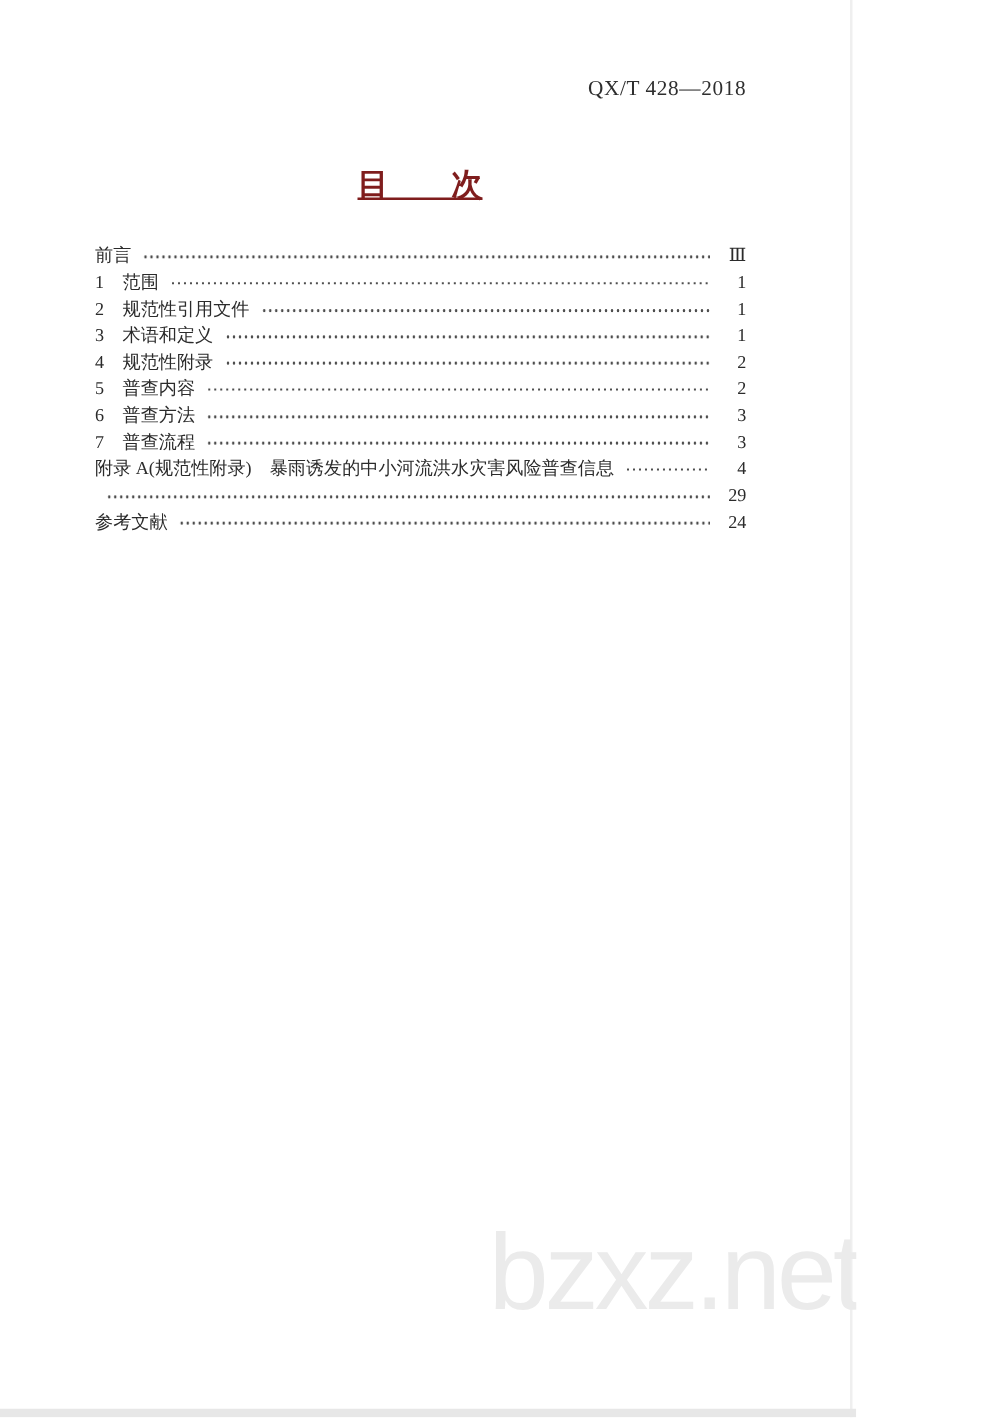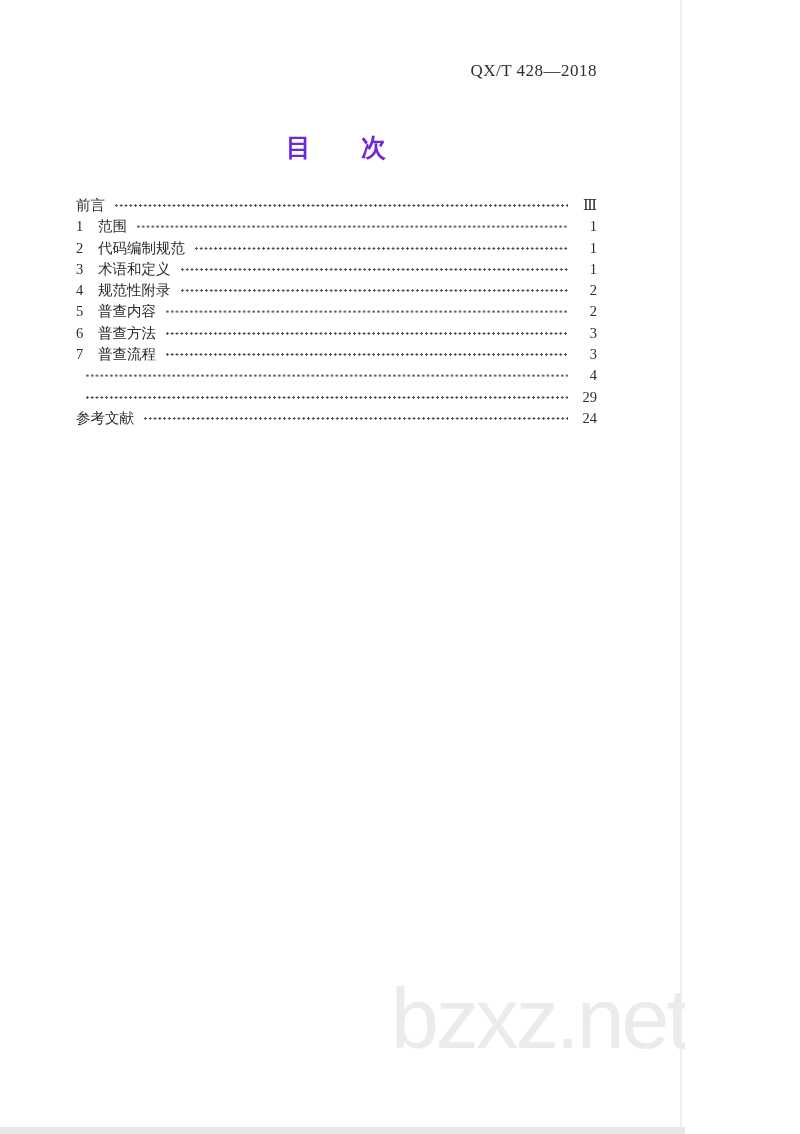--- a/index.html
+++ b/index.html
@@ -26,21 +26,22 @@
   }
   .doc-title {
     position: absolute;
     top: 131px;
     left: 75px;
     right: 88px;
     margin: 0;
     text-align: center;
     font-size: 25px;
     font-weight: bold;
-    color: #6d28d9;
+    color: #7f1d1d;
+    text-decoration: underline;
   }
   .toc {
     position: absolute;
     left: 76px;
     right: 88px;
     top: 195px;
   }
   .toc-row {
     display: flex;
     align-items: flex-start;
@@ -112,27 +113,27 @@
 
 <div class="page">
 
   <div class="header-code">QX/T 428—2018</div>
 
   <h1 class="doc-title">目　　次</h1>
 
   <div class="toc">
       <div class="toc-row"><span class="label">前言</span><span class="leader"></span><span class="pagenum">Ⅲ</span></div>
       <div class="toc-row"><span class="num">1</span><span class="label">范围</span><span class="leader"></span><span class="pagenum">1</span></div>
-      <div class="toc-row"><span class="num">2</span><span class="label">代码编制规范</span><span class="leader"></span><span class="pagenum">1</span></div>
+      <div class="toc-row"><span class="num">2</span><span class="label">规范性引用文件</span><span class="leader"></span><span class="pagenum">1</span></div>
       <div class="toc-row"><span class="num">3</span><span class="label">术语和定义</span><span class="leader"></span><span class="pagenum">1</span></div>
       <div class="toc-row"><span class="num">4</span><span class="label">规范性附录</span><span class="leader"></span><span class="pagenum">2</span></div>
       <div class="toc-row"><span class="num">5</span><span class="label">普查内容</span><span class="leader"></span><span class="pagenum">2</span></div>
       <div class="toc-row"><span class="num">6</span><span class="label">普查方法</span><span class="leader"></span><span class="pagenum">3</span></div>
       <div class="toc-row"><span class="num">7</span><span class="label">普查流程</span><span class="leader"></span><span class="pagenum">3</span></div>
-      <div class="toc-row"><span class="leader"></span><span class="pagenum">4</span></div>
+      <div class="toc-row"><span class="label">附录 A(规范性附录)　暴雨诱发的中小河流洪水灾害风险普查信息</span><span class="leader"></span><span class="pagenum">4</span></div>
       <div class="toc-row"><span class="leader"></span><span class="pagenum">29</span></div>
       <div class="toc-row"><span class="label">参考文献</span><span class="leader"></span><span class="pagenum">24</span></div>
     </div>
 
   <div class="watermark">bzxz.net</div>
 
   <div class="footer-page">Ⅰ</div>
 
   <div class="edge-right"></div>
   <div class="edge-bottom"></div>

